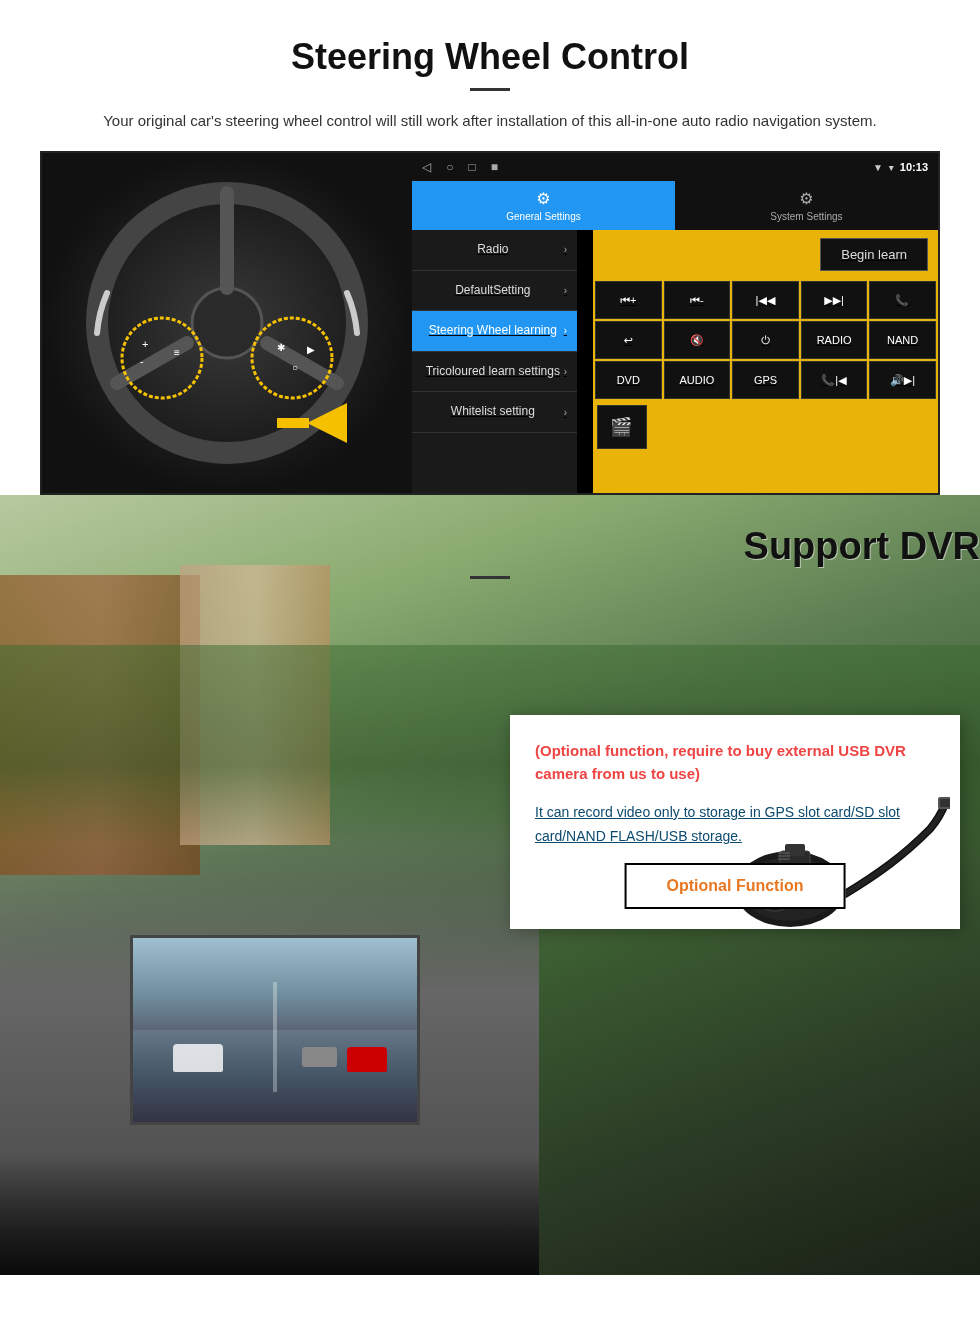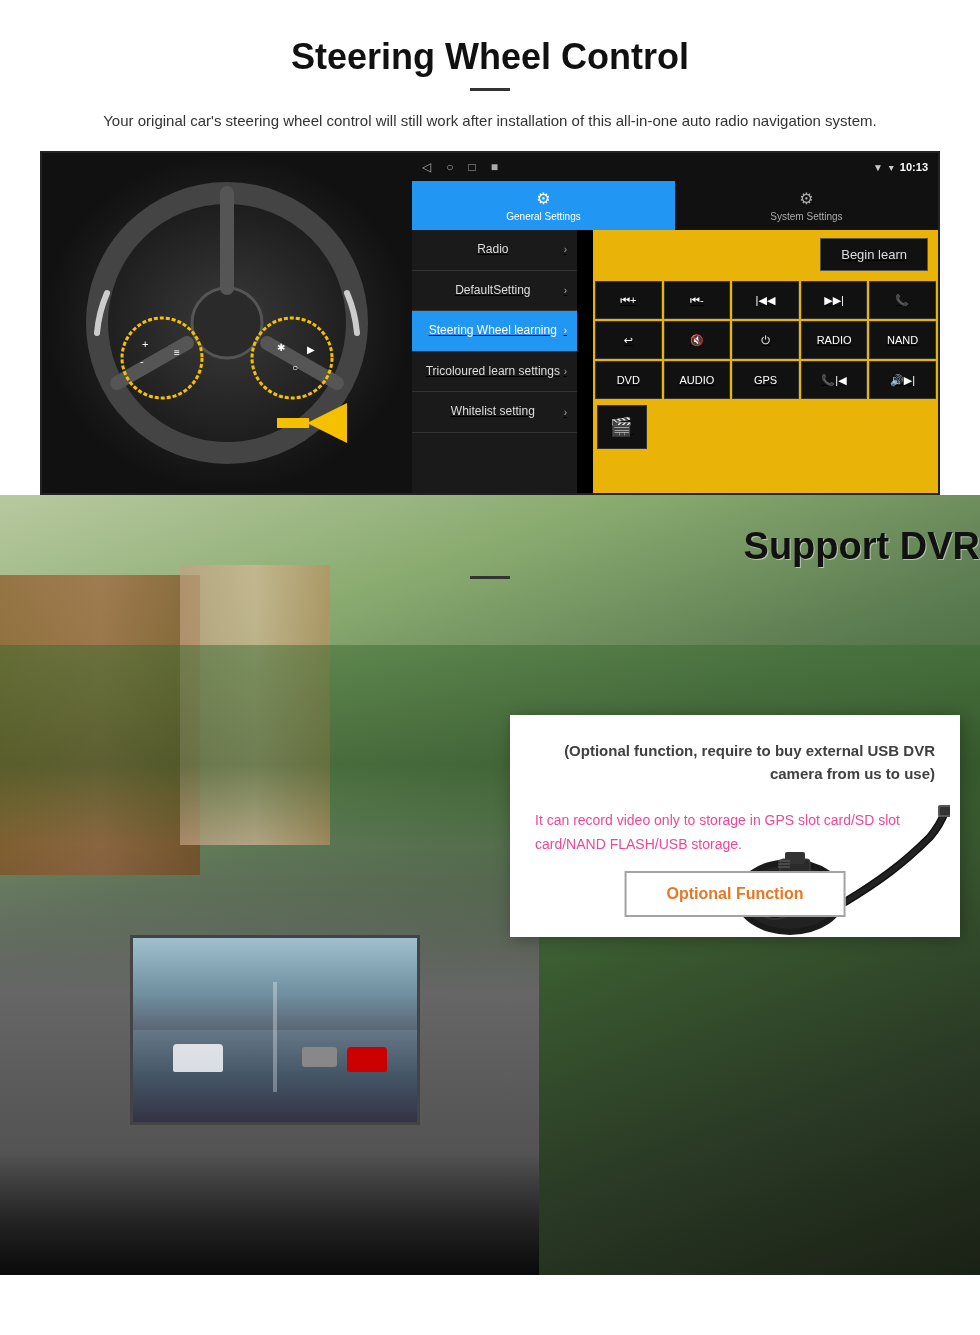--- a/index.html
+++ b/index.html
@@ -252,48 +252,48 @@
       position: absolute;
       right: 20px;
       top: 220px;
       width: 450px;
       background: #fff;
       padding: 25px 25px 80px 25px;
       z-index: 20;
       box-shadow: 2px 2px 15px rgba(0,0,0,0.3);
     }
     .dvr-info-card .optional-text {
-      color: #404040;
+      color: #ef4444;
       font-size: 15px;
       font-weight: bold;
       line-height: 1.5;
-      margin-bottom: 24px;
-      text-align: right;
+      margin-bottom: 16px;
     }
     .dvr-info-card .desc-text {
-      color: #ec4899;
+      color: #0c4a6e;
       font-size: 14px;
       line-height: 1.7;
+      text-decoration: underline;
     }
     .dvr-camera-img {
       position: absolute;
       bottom: -30px;
       right: 10px;
       width: 260px;
       height: 170px;
       z-index: 25;
     }
 
     
     .optional-function-btn {
       position: absolute;
       bottom: 20px;
       left: 50%;
       transform: translateX(-50%);
-      border: 2px solid #a3a3a3;
+      border: 2px solid #000000;
       color: #e87722;
       background: #fff;
       padding: 12px 40px;
       font-size: 16px;
       font-weight: bold;
       cursor: pointer;
       z-index: 30;
       white-space: nowrap;
     }
 

